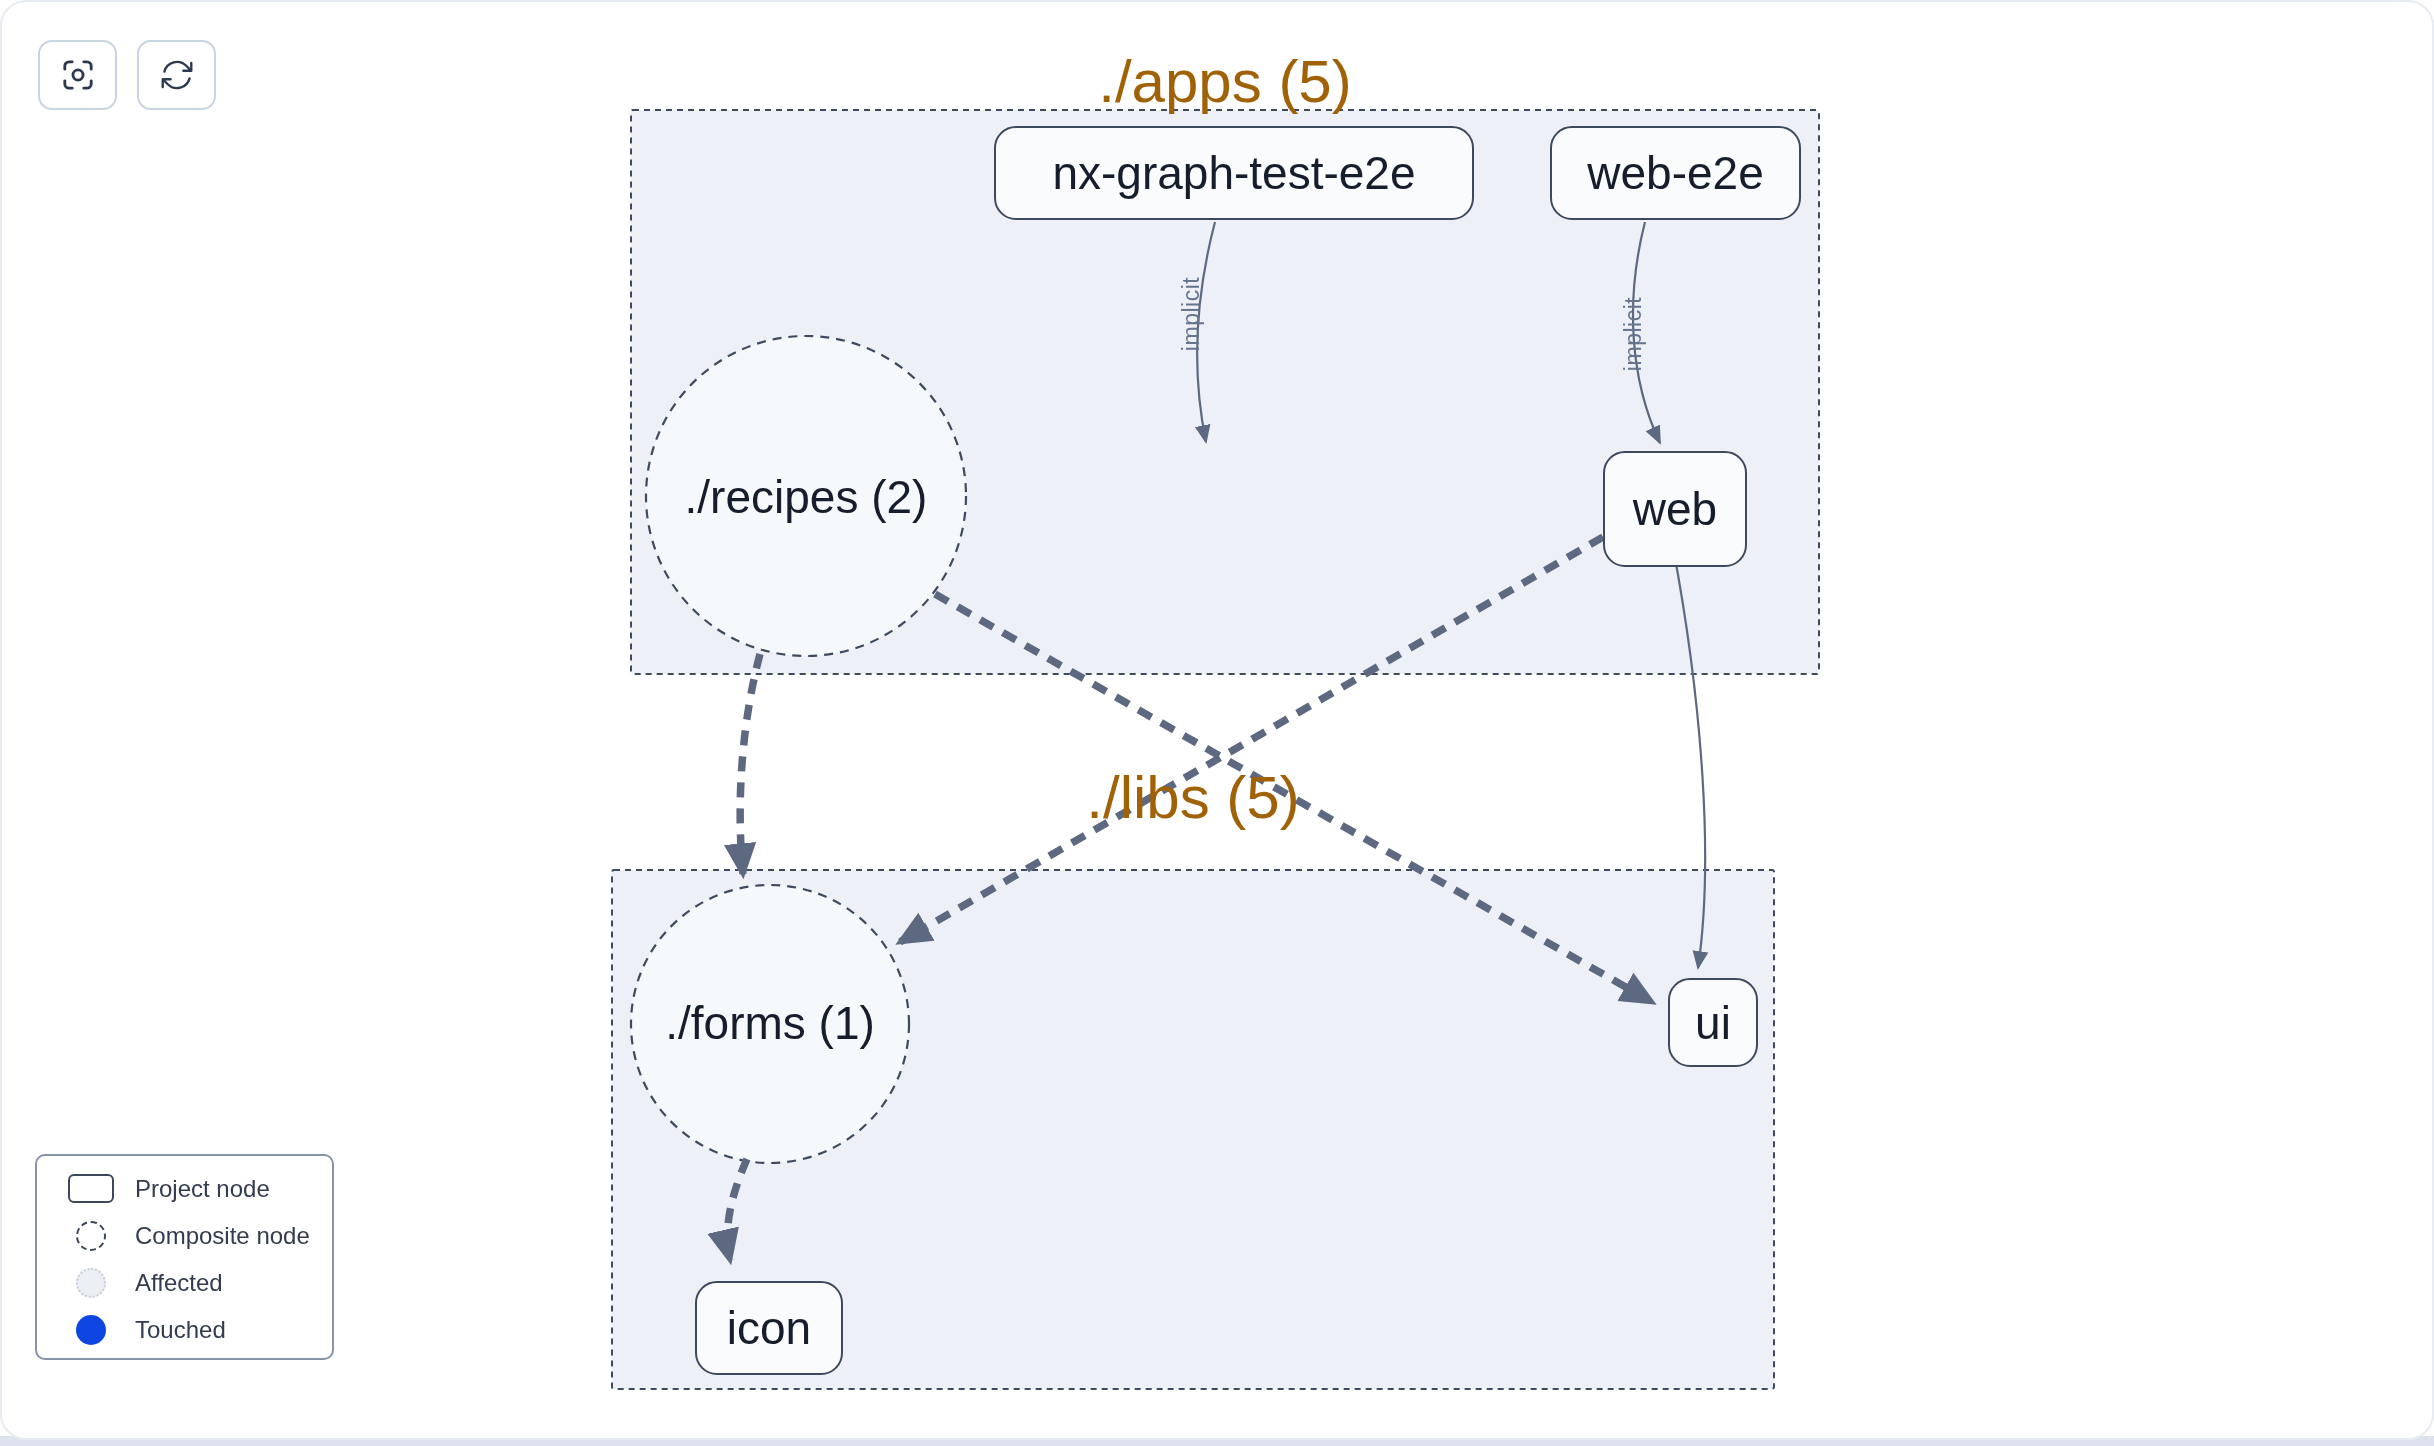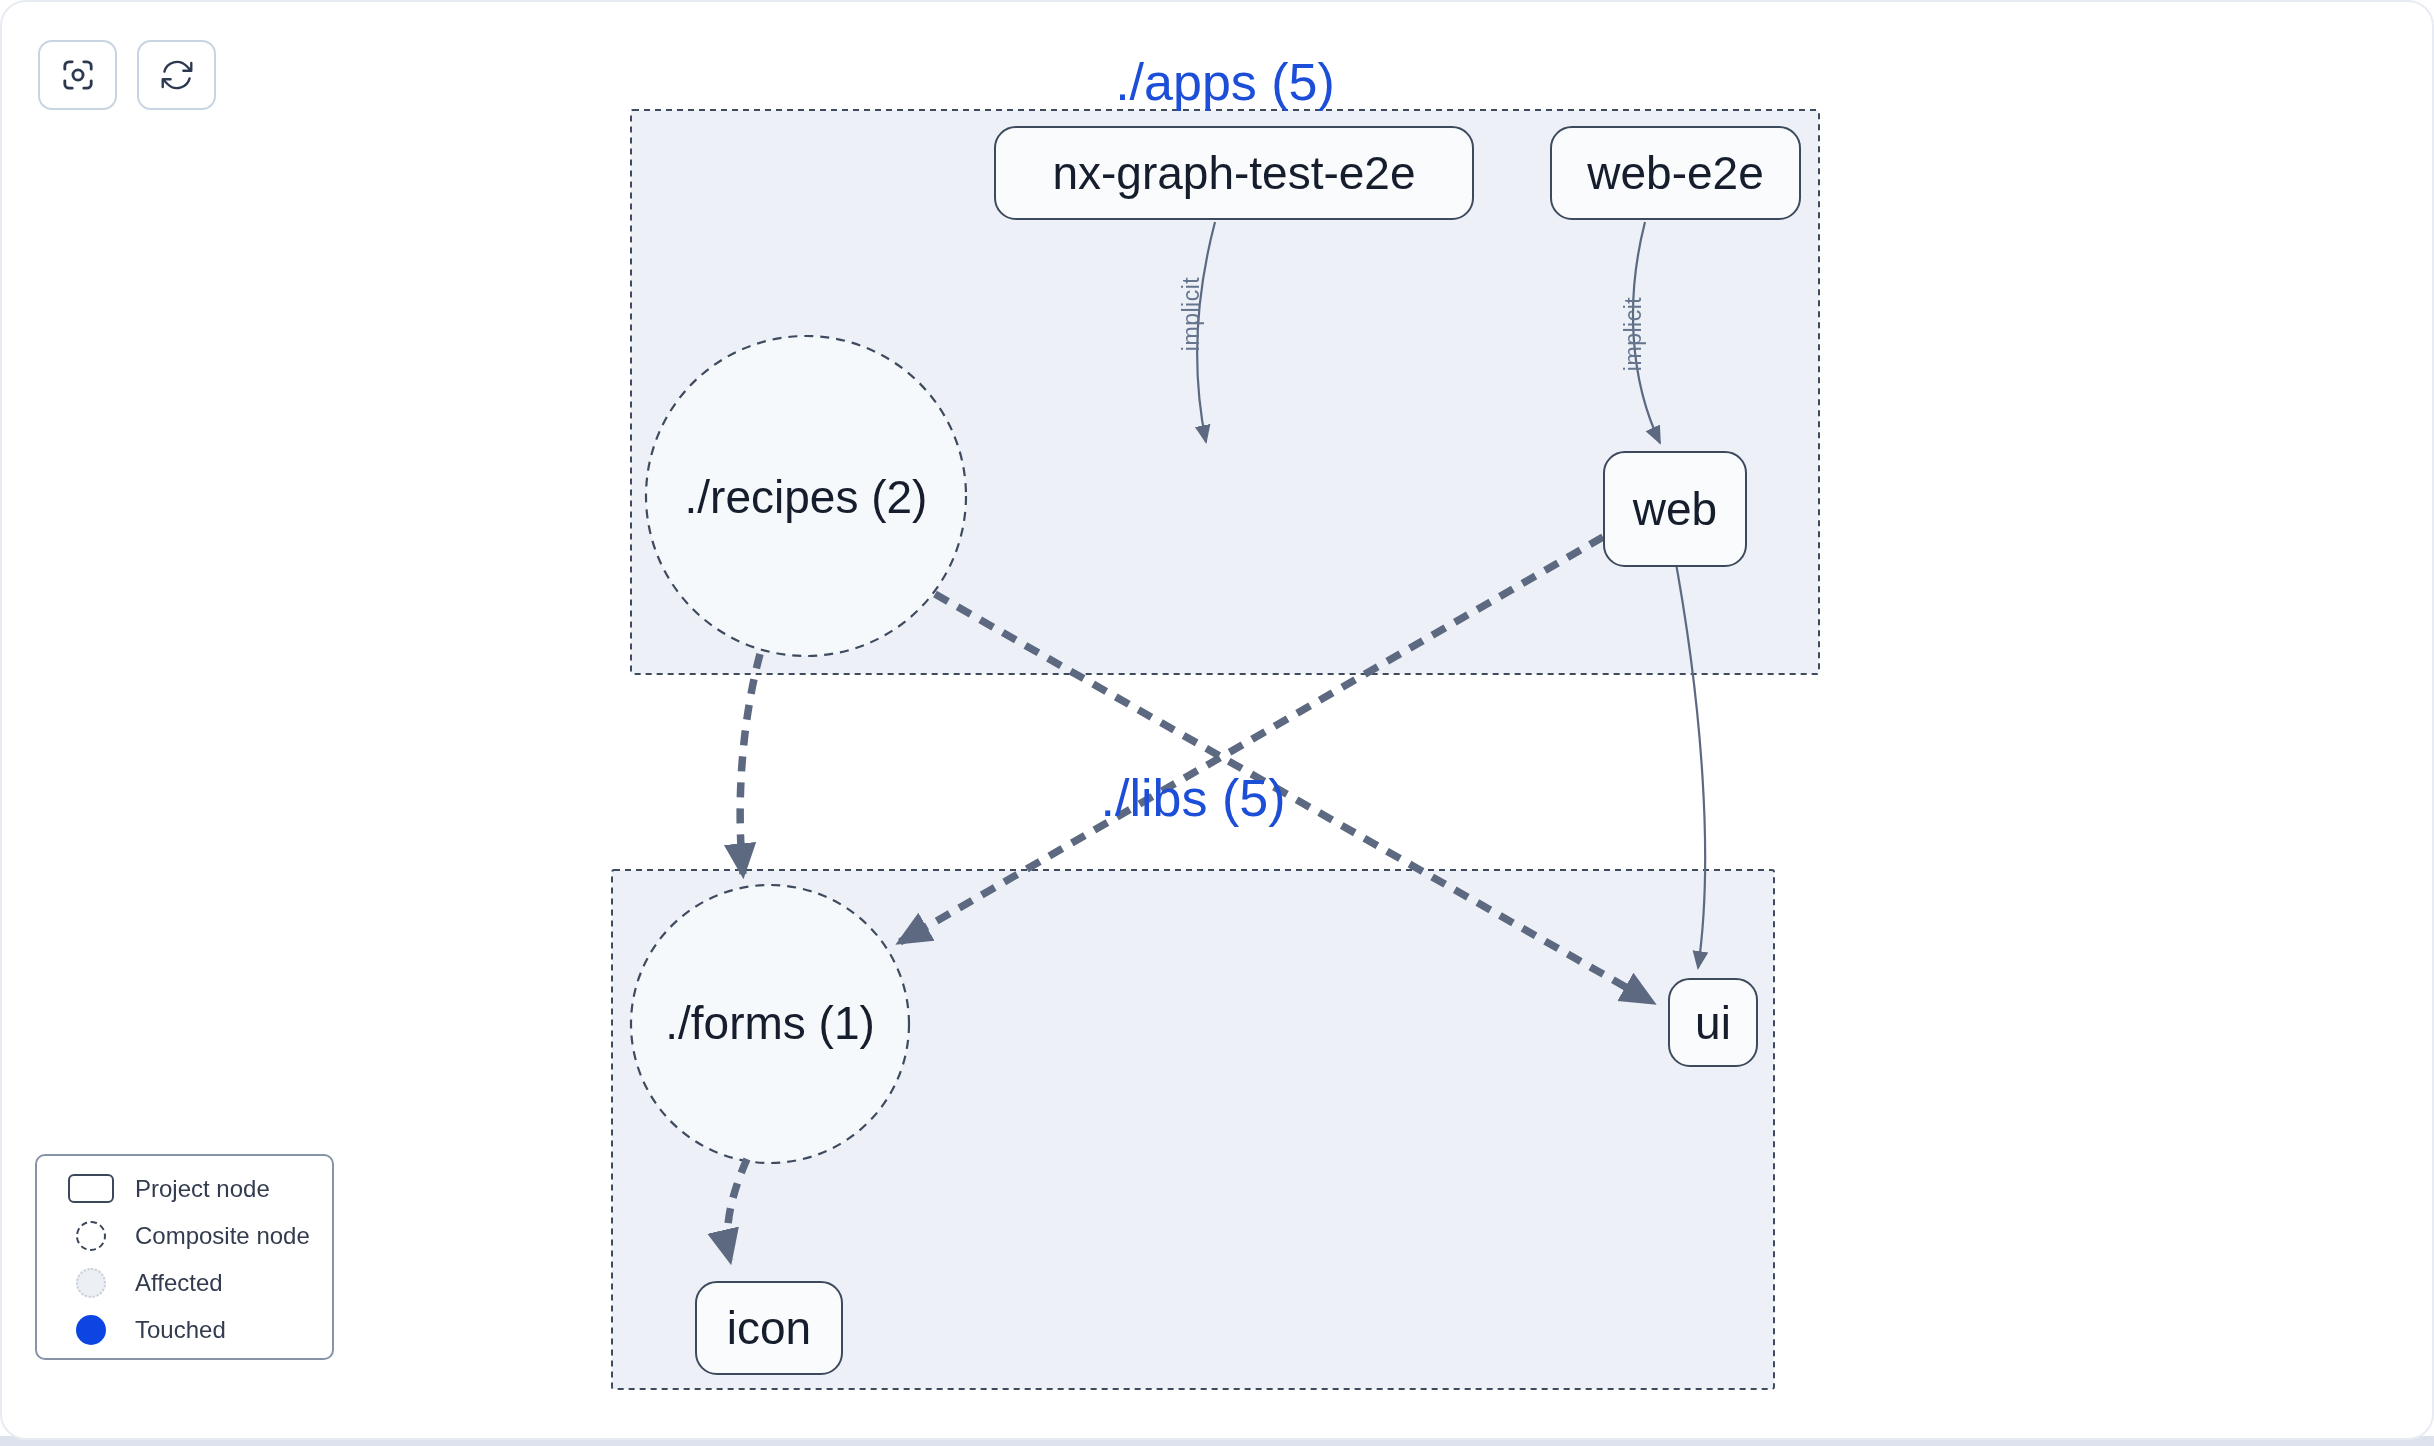--- a/index.html
+++ b/index.html
@@ -22,21 +22,21 @@
   
   .toolbar { position:absolute; left:36px; top:38px; display:flex; gap:20px; }
   .tool-btn {
     width:79px; height:70px; background:#fff; border:2px solid #c9d4e2;
     border-radius:14px; display:flex; align-items:center; justify-content:center;
     cursor:pointer;
   }
 
   
   .group-title {
-    position:absolute; text-align:center; font-size:52px; color:#1d4ed8;
+    position:absolute; text-align:center; font-size:60px; color:#a16207;
     line-height:52px;
   }
   .gt-apps { left:629px; top:54px; width:1188px; }
   .gt-libs { left:610px; top:770px; width:1162px; }
 
   
   .node {
     position:absolute; display:flex; align-items:center; justify-content:center;
     background:#fafbfd; border:2.5px solid #3d4a5e; border-radius:22px;
     font-size:46px; color:#161e2e; cursor:pointer; white-space:nowrap;

